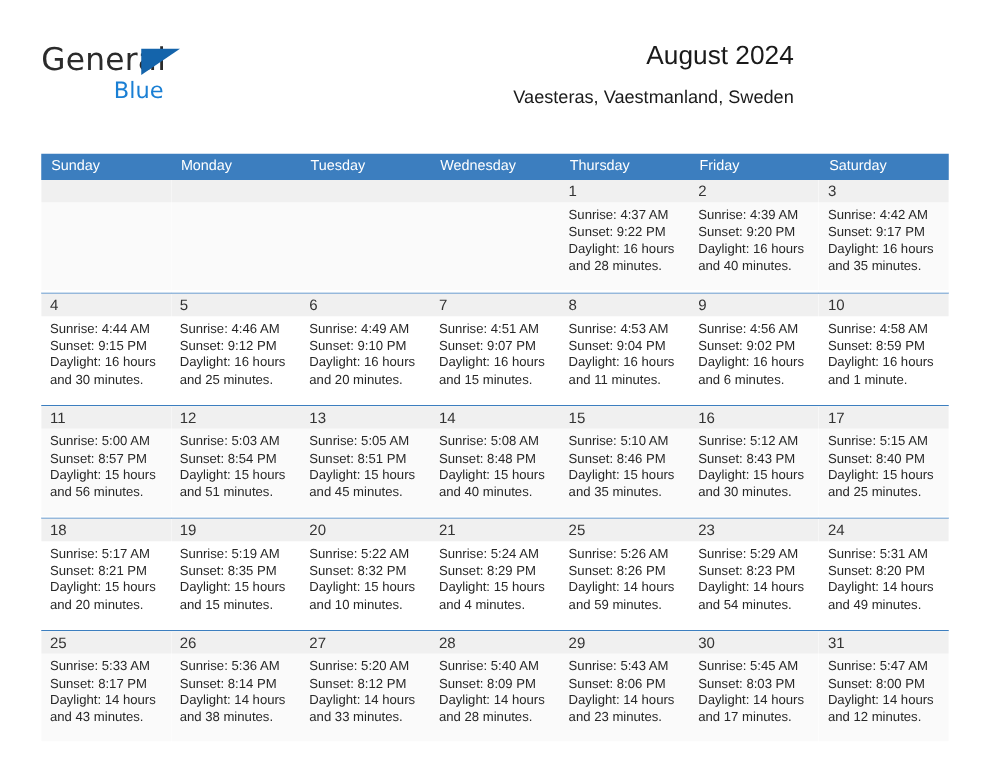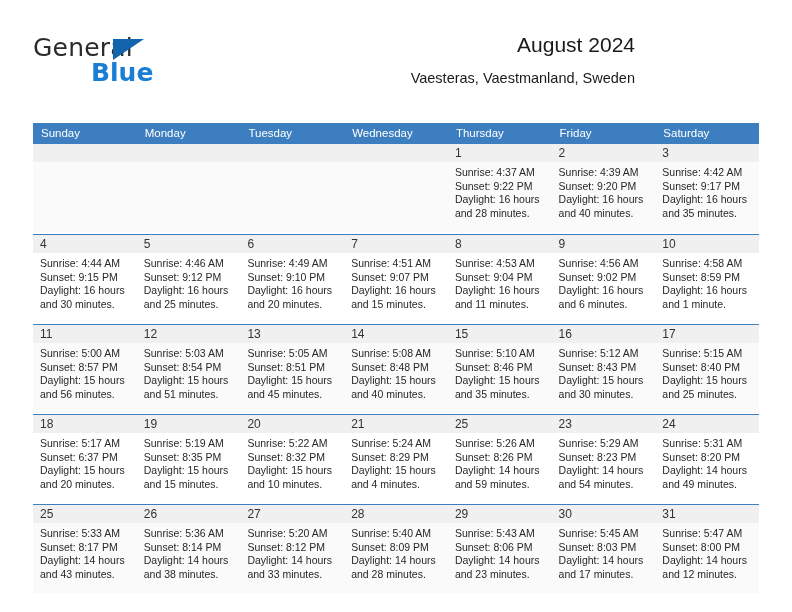--- a/index.html
+++ b/index.html
@@ -53,24 +53,24 @@
     top: 5px;
     width: 0;
     height: 0;
     border-left: 31px solid #1464ab;
     border-bottom: 21px solid transparent;
   }
   .logo-blue {
     position: absolute;
     left: 58px;
     top: 25px;
-    font-size: 25px;
+    font-size: 18px;
     color: #1a7fd4;
     font-family: "DejaVu Sans", sans-serif;
-    font-weight: 700;
+    font-weight: 400;
     line-height: 28px;
   }
 
   .title-block {
     position: absolute;
     right: 0;
     top: 0;
     text-align: right;
   }
   .cal-title {
@@ -353,21 +353,21 @@
               <div class="info-line">Daylight: 15 hours</div>
               <div class="info-line">and 25 minutes.</div>
             </div>
           </div>
         </div>
         <div class="week">
           <div class="daycell">
             <div class="day-num">18</div>
             <div class="day-body">
               <div class="info-line">Sunrise: 5:17 AM</div>
-              <div class="info-line">Sunset: 6:37 PM</div>
+              <div class="info-line">Sunset: 8:21 PM</div>
               <div class="info-line">Daylight: 15 hours</div>
               <div class="info-line">and 20 minutes.</div>
             </div>
           </div>
           <div class="daycell">
             <div class="day-num">19</div>
             <div class="day-body">
               <div class="info-line">Sunrise: 5:19 AM</div>
               <div class="info-line">Sunset: 8:35 PM</div>
               <div class="info-line">Daylight: 15 hours</div>

